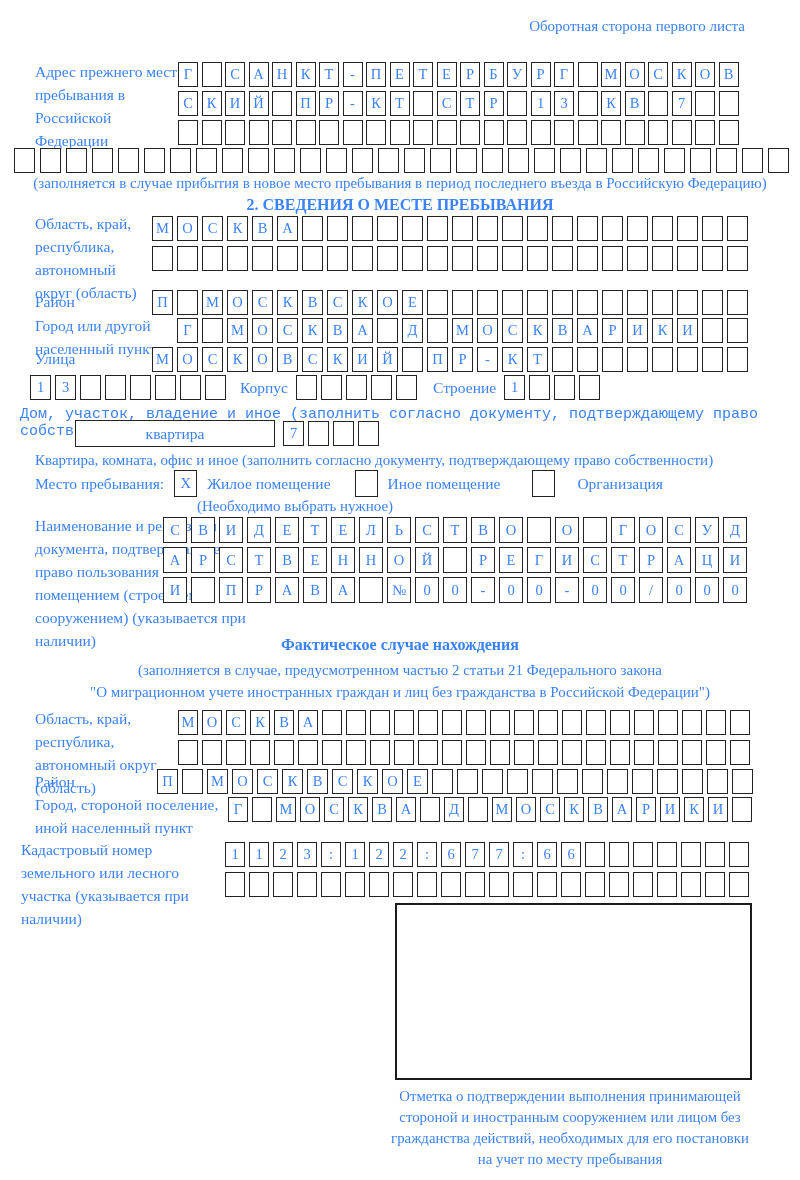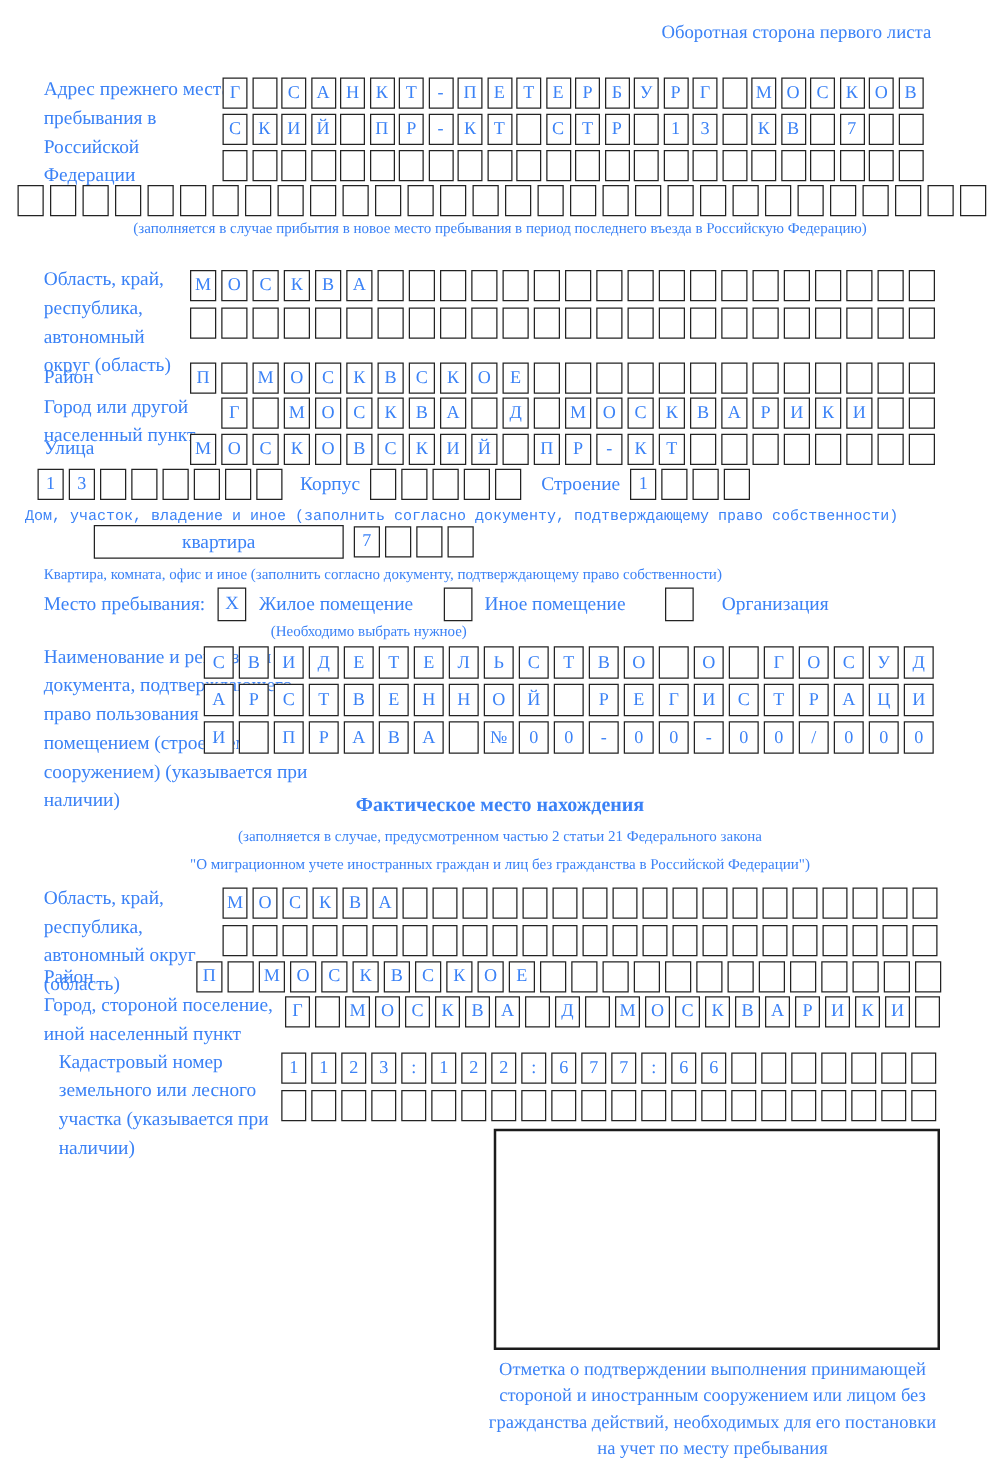--- a/index.html
+++ b/index.html
@@ -1,20 +1,20 @@
 <!DOCTYPE html>
 <html><head>
 <meta charset="utf-8">
 <style>
   html,body{margin:0;padding:0;background:#fff;}
   .page{position:relative;width:800px;height:1180px;background:#fff;
         font-family:"Liberation Serif","DejaVu Serif",serif;color:#3b82f6;overflow:hidden;}
   .abs{position:absolute;}
   .lbl{font-size:15.5px;line-height:23px;}
-  .note{font-size:12px;}
+  .note{font-size:15px;}
   .center{text-align:center;width:800px;left:0;}
   .title{font-weight:bold;font-size:16px;}
   .cellrow{display:flex;gap:4px;align-items:center;}
   .cell{box-sizing:border-box;width:21px;height:25px;border:1.6px solid #232323;
         display:flex;align-items:center;justify-content:center;
         font-size:14.5px;line-height:1;background:#fff;}
   .row-addr{gap:3.5px}.row-addr .cell{width:20px;}
   .row-full{gap:5px}.row-full .cell{width:21px;}
   .row-s2 .cell{width:21px;}
   .row-g1 .cell{width:21px;}
@@ -141,20 +141,21 @@
       <span class="cell"></span>
       <span class="cell"></span>
       <span class="cell"></span>
       <span class="cell"></span>
       <span class="cell"></span>
       <span class="cell"></span>
       <span class="cell"></span>
     </div>
   <div class="abs note center" style="top:175px;">(заполняется в случае прибытия в новое место пребывания в период последнего въезда в Российскую Федерацию)</div>
 
+  <div class="abs title center" style="top:196px;">2. СВЕДЕНИЯ О МЕСТЕ ПРЕБЫВАНИЯ</div>
 
   <div class="abs lbl" style="left:35px;top:212px;width:118px;">Область, край, республика, автономный округ (область)</div>
   <div class="abs cellrow row-s2" style="left:152px;top:216px;">
       <span class="cell">М</span>
       <span class="cell">О</span>
       <span class="cell">С</span>
       <span class="cell">К</span>
       <span class="cell">В</span>
       <span class="cell">А</span>
       <span class="cell"></span>
@@ -401,21 +402,21 @@
       <span class="cell">0</span>
       <span class="cell">-</span>
       <span class="cell">0</span>
       <span class="cell">0</span>
       <span class="cell">/</span>
       <span class="cell">0</span>
       <span class="cell">0</span>
       <span class="cell">0</span>
     </div>
 
-  <div class="abs title center" style="top:636px;">Фактическое место нахождения</div>
+  <div class="abs title center" style="top:636px;">Фактическое случае нахождения</div>
   <div class="abs note center" style="top:662px;">(заполняется в случае, предусмотренном частью 2 статьи 21 Федерального закона</div>
   <div class="abs note center" style="top:684px;">"О миграционном учете иностранных граждан и лиц без гражданства в Российской Федерации")</div>
 
   <div class="abs lbl" style="left:35px;top:707px;width:152px;">Область, край, республика, автономный округ (область)</div>
   <div class="abs cellrow row-f20" style="left:178px;top:710px;">
       <span class="cell">М</span>
       <span class="cell">О</span>
       <span class="cell">С</span>
       <span class="cell">К</span>
       <span class="cell">В</span>
@@ -513,21 +514,21 @@
       <span class="cell">К</span>
       <span class="cell">В</span>
       <span class="cell">А</span>
       <span class="cell">Р</span>
       <span class="cell">И</span>
       <span class="cell">К</span>
       <span class="cell">И</span>
       <span class="cell"></span>
     </div>
 
-  <div class="abs lbl" style="left:47px;top:838px;width:190px;">Кадастровый номер земельного или лесного участка (указывается при наличии)</div>
+  <div class="abs lbl" style="left:21px;top:838px;width:190px;">Кадастровый номер земельного или лесного участка (указывается при наличии)</div>
   <div class="abs cellrow row-f20" style="left:225px;top:842px;">
       <span class="cell">1</span>
       <span class="cell">1</span>
       <span class="cell">2</span>
       <span class="cell">3</span>
       <span class="cell">:</span>
       <span class="cell">1</span>
       <span class="cell">2</span>
       <span class="cell">2</span>
       <span class="cell">:</span>

